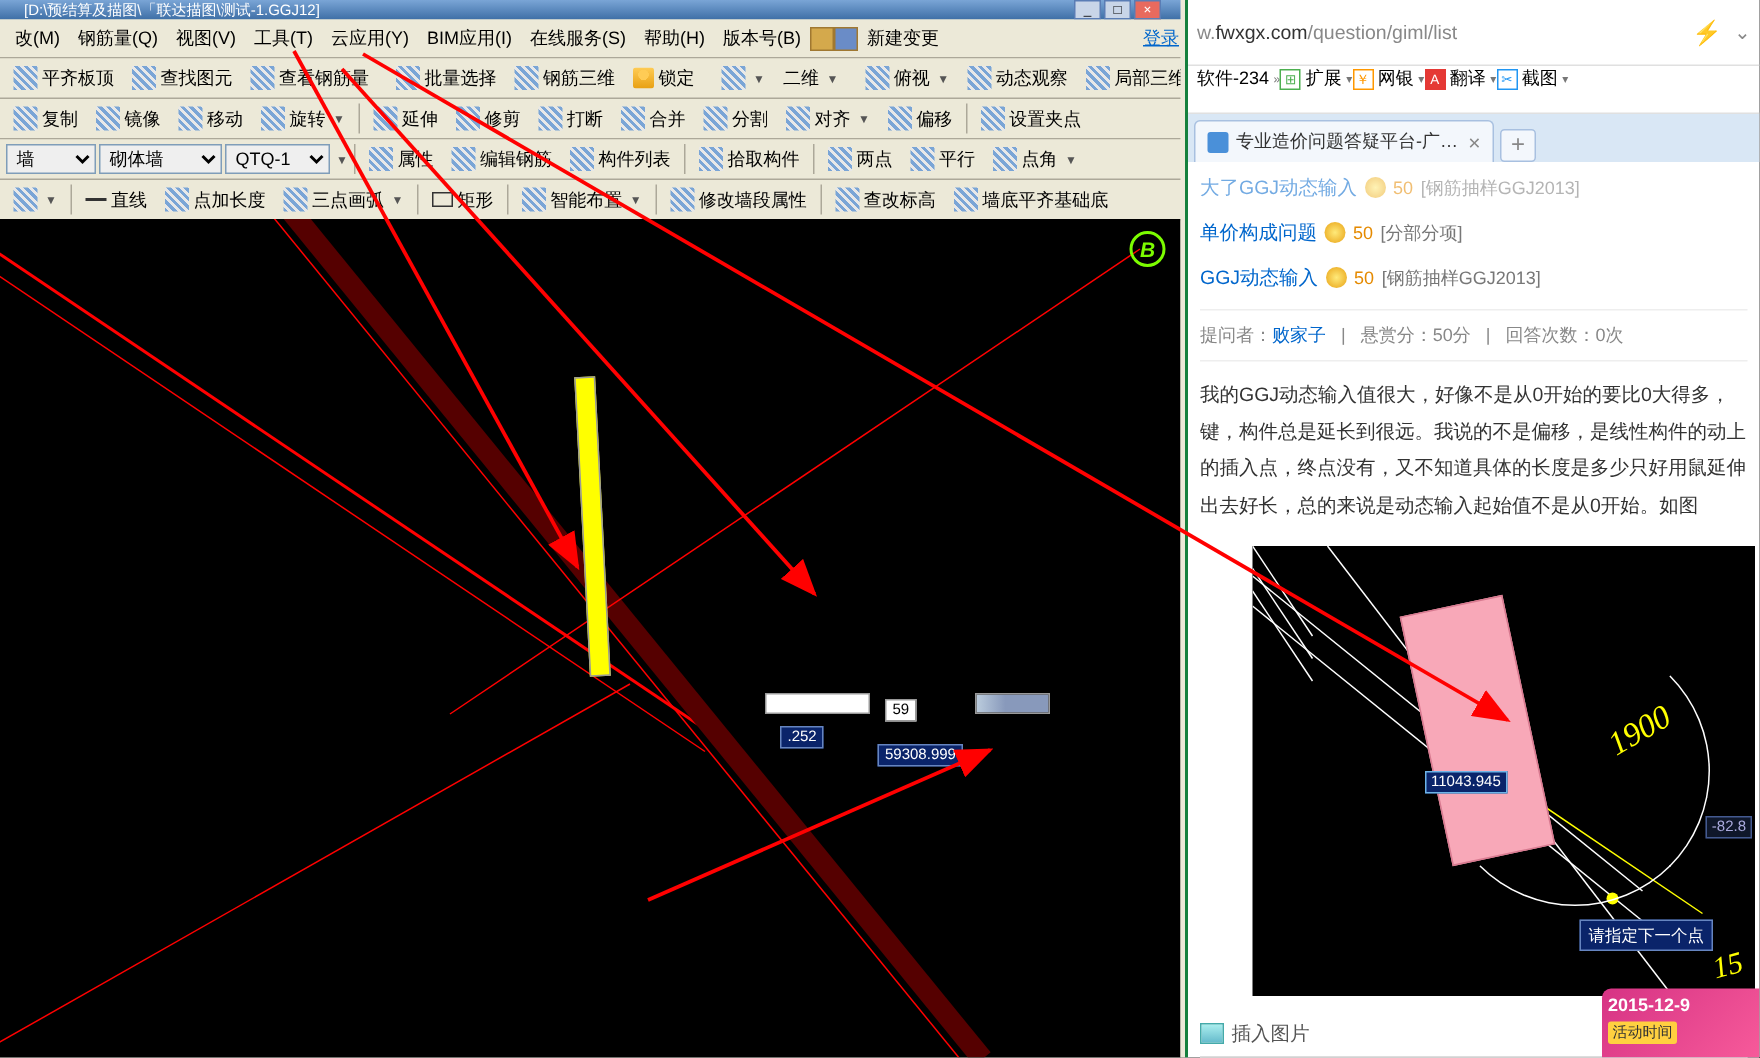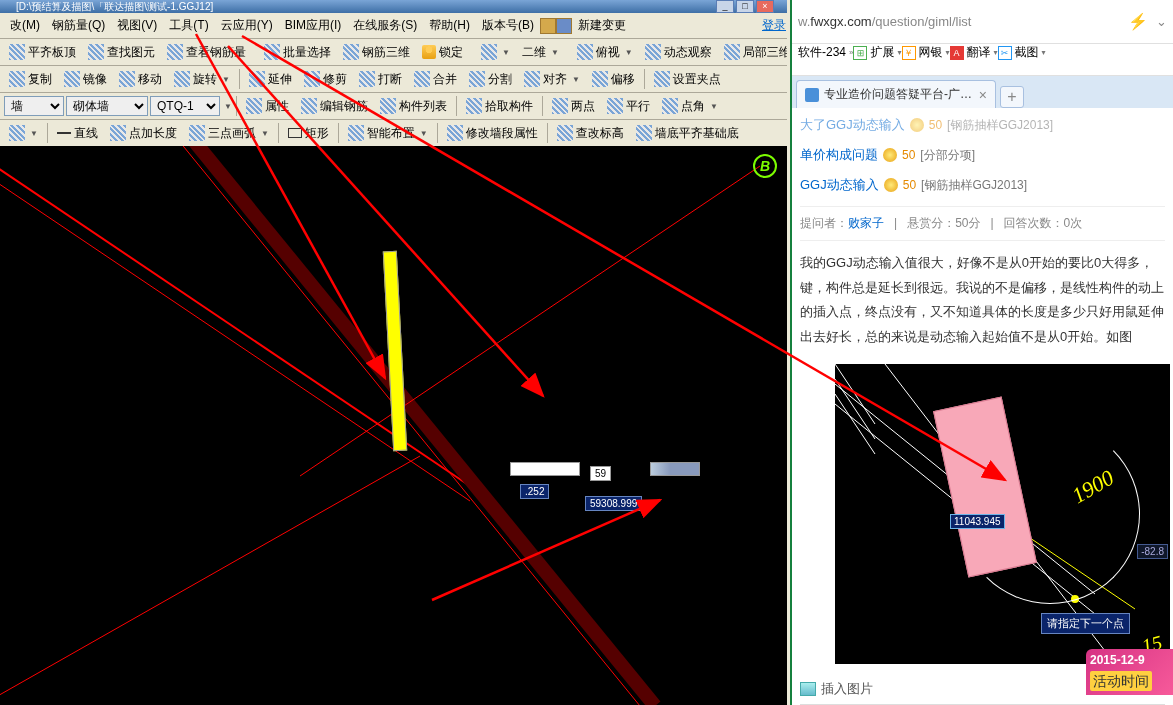--- a/index.html
+++ b/index.html
@@ -74,32 +74,32 @@
     .meta-row { padding: 8px 0; color: #888; font-size: 12px; border-top: 1px solid #eee; border-bottom: 1px solid #eee; margin: 6px 0; }
     .meta-row .link { color: #0066cc; }
     
     .question-text { line-height: 1.9; color: #333; padding: 4px 0; font-size: 13px; }
     
     .embed-img { margin-top: 10px; position: relative; width: 335px; height: 300px; background: #000; margin-left: 35px; overflow: hidden; }
     .embed-pink { position: absolute; left: 115px; top: 38px; width: 70px; height: 170px; background: #f8a8b8; border: 1px solid #d87a90; transform: rotate(-12deg); }
     .embed-val { position: absolute; background: #0a246a; color: #fff; font-size: 10px; padding: 1px 3px; border: 1px solid #6db4e8; }
     .embed-1900 { position: absolute; right: 55px; top: 110px; color: #ffff00; font-size: 22px; font-style: italic; transform: rotate(-30deg); font-family: Georgia, serif; }
     .embed-15 { position: absolute; right: 8px; bottom: 8px; color: #ffff00; font-size: 20px; font-style: italic; transform: rotate(-15deg); font-family: Georgia, serif; }
-    .embed-prompt { position: absolute; right: 40px; bottom: 30px; background: #0a246a; color: #fff; font-size: 11px; padding: 2px 5px; border: 1px solid #6685c0; }
+    .embed-prompt { position: absolute; right: 28px; bottom: 30px; background: #0a246a; color: #fff; font-size: 11px; padding: 2px 5px; border: 1px solid #6685c0; }
     .embed-neg { position: absolute; right: 2px; top: 180px; background: #0f172a; color: #aad; font-size: 10px; padding: 1px 3px; border: 1px solid #445a90; }
     .embed-arc { position: absolute; right: 30px; top: 60px; width: 180px; height: 180px; border: 1px solid #fff; border-radius: 50%; border-left-color: transparent; border-top-color: transparent; }
     
     .insert-row { margin-top: 10px; padding: 6px 0; display: flex; align-items: center; gap: 5px; color: #555; font-size: 13px; }
     .insert-icon { width: 16px; height: 14px; background: linear-gradient(#aee, #6bc); border: 1px solid #4aa; }
     
     .answer-box { border: 1px solid #ddd; padding: 8px; color: #aaa; font-size: 12px; background: #fafafa; }
     
-    .promo { position: absolute; right: 0; bottom: 10px; width: 87px; height: 46px; background: linear-gradient(135deg, #d63384, #f75a9a); color: #fff; font-size: 11px; padding: 4px; line-height: 1.3; border-top-left-radius: 6px; }
+    .promo { position: absolute; right: 0; bottom: 0; width: 105px; height: 46px; background: linear-gradient(135deg, #d63384, #f75a9a); color: #fff; font-size: 11px; padding: 4px; line-height: 1.3; border-top-left-radius: 6px; }
     .promo-date { font-weight: bold; font-size: 12px; }
-    .promo-sub { background: #ffd040; color: #333; padding: 1px 3px; border-radius: 2px; font-size: 14px; display: inline-block; margin-top: 2px; }
+    .promo-sub { background: #ffd040; color: #333; padding: 1px 3px; border-radius: 2px; font-size: 10px; display: inline-block; margin-top: 2px; }
     .tb-generic-ico { width: 16px; height: 16px; background: repeating-linear-gradient(45deg, #7aa5d6, #7aa5d6 2px, #e8e8e8 2px, #e8e8e8 4px); }
     .lock-ico { width: 14px; height: 14px; background: radial-gradient(circle at 50% 35%, #fc5 30%, transparent 31%), linear-gradient(#fc5, #e8a012); border-radius: 2px; }
     
     
     .arrow-overlay { position: absolute; left: 0; top: 0; width: 1173px; height: 705px; pointer-events: none; z-index: 50; }
   </style>
 </head>
 <body>
 
 <div class="cad-app">

